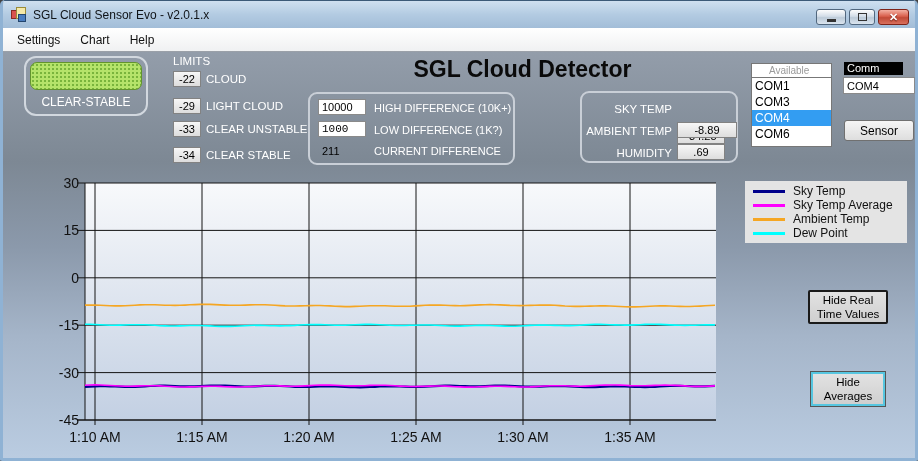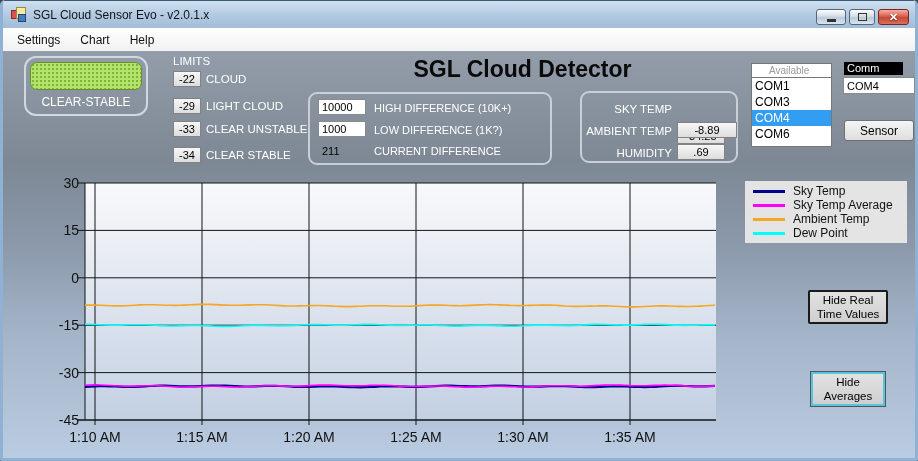--- a/index.html
+++ b/index.html
@@ -116,24 +116,24 @@
     <div class="abs wlabel" style="left:203px; top:21px;">CLOUD</div>
     <div class="abs vbox limit-box" style="top:46px;">-29</div>
     <div class="abs wlabel" style="left:203px; top:48px;">LIGHT CLOUD</div>
     <div class="abs vbox limit-box" style="top:69px;">-33</div>
     <div class="abs wlabel" style="left:203px; top:71px;">CLEAR UNSTABLE</div>
     <div class="abs vbox limit-box" style="top:95px;">-34</div>
     <div class="abs wlabel" style="left:203px; top:97px;">CLEAR STABLE</div>
 
     <div class="abs heading">SGL Cloud Detector</div>
 
-    <div class="abs groupbox" style="left:305px; top:40px; width:244px; height:73px;">
+    <div class="abs groupbox" style="left:305px; top:40px; width:207px; height:73px;">
       <input class="txtin" style="position: absolute; left: 8px; top: 5px; width: 48px; height: 16px;" value="10000">
       <div class="wlabel" style="position:absolute; left:64px; top:8px; font-size:11px;">HIGH DIFFERENCE (10K+)</div>
-      <input class="txtin" style="position: absolute; left: 8px; top: 27px; width: 48px; height: 16px;" value="1000">
+      <input class="txtin" style="position: absolute; left: 8px; top: 27px; width: 48px; height: 16px; font-family: Liberation Mono, monospace;" value="1000">
       <div class="wlabel" style="position:absolute; left:64px; top:30px; font-size:11px;">LOW DIFFERENCE (1K?)</div>
       <div style="position:absolute; left:12px; top:51px; font-size:11px; color:#000;">211</div>
       <div class="wlabel" style="position:absolute; left:64px; top:51px; font-size:11px;">CURRENT DIFFERENCE</div>
     </div>
 
     <div class="abs groupbox" style="left:577px; top:39px; width:158px; height:72px;">
       <div class="wlabel" style="position:absolute; left:0; top:10px; width:90px; text-align:right;">SKY TEMP</div>
       <div class="vbox" style="position:absolute; left:95px; top:7px; width:48px;margin-top:28px;">-34.25</div>
       <div class="wlabel" style="position:absolute; left:0; top:32px; width:90px; text-align:right;">AMBIENT TEMP</div>
       <div class="vbox" style="position:absolute; left:95px; top:29px; width:60px;">-8.89</div>

